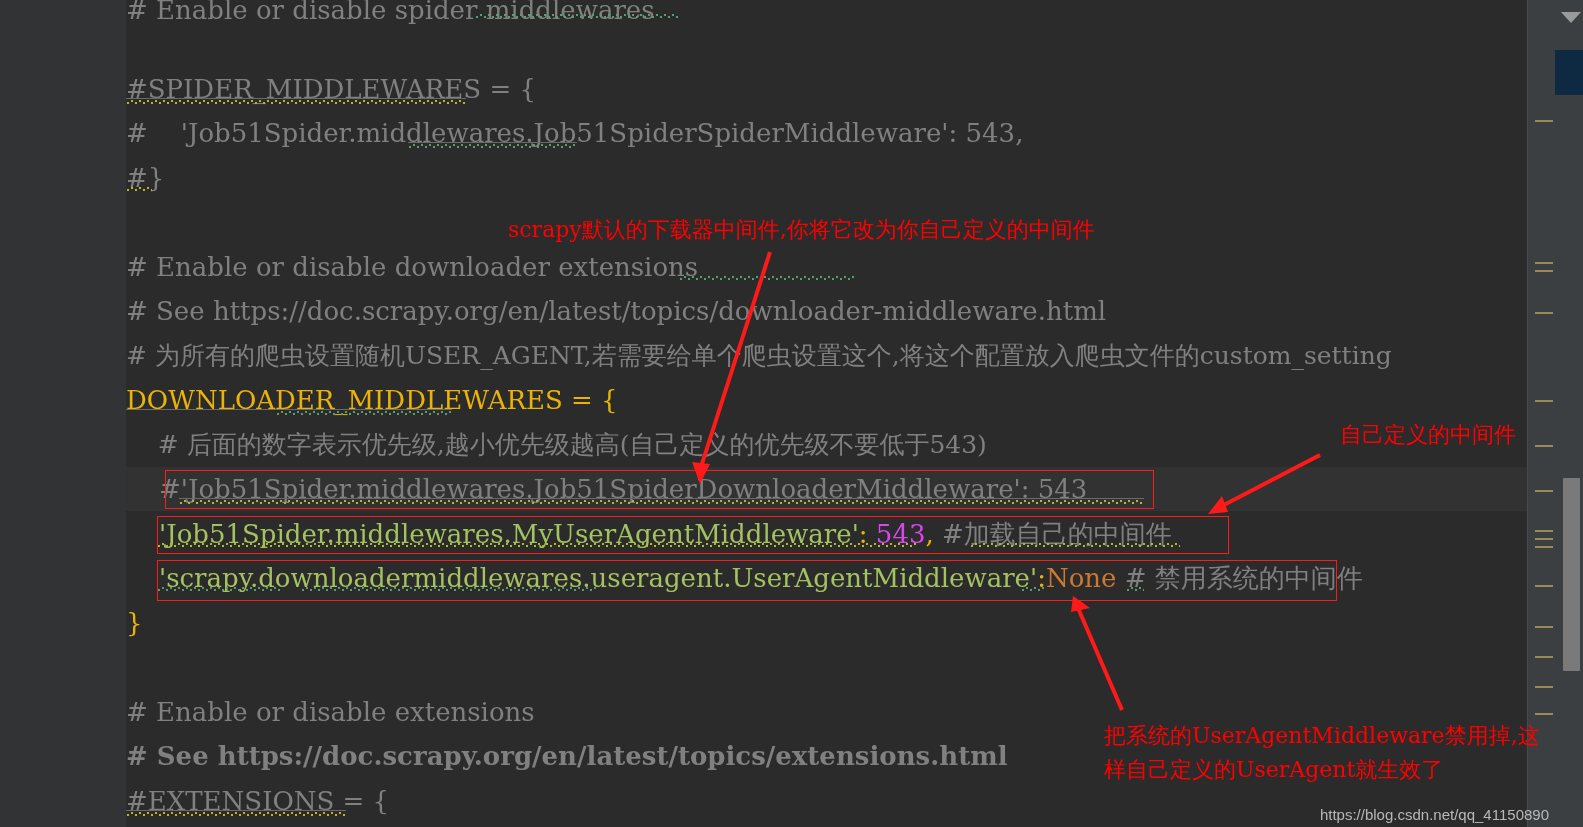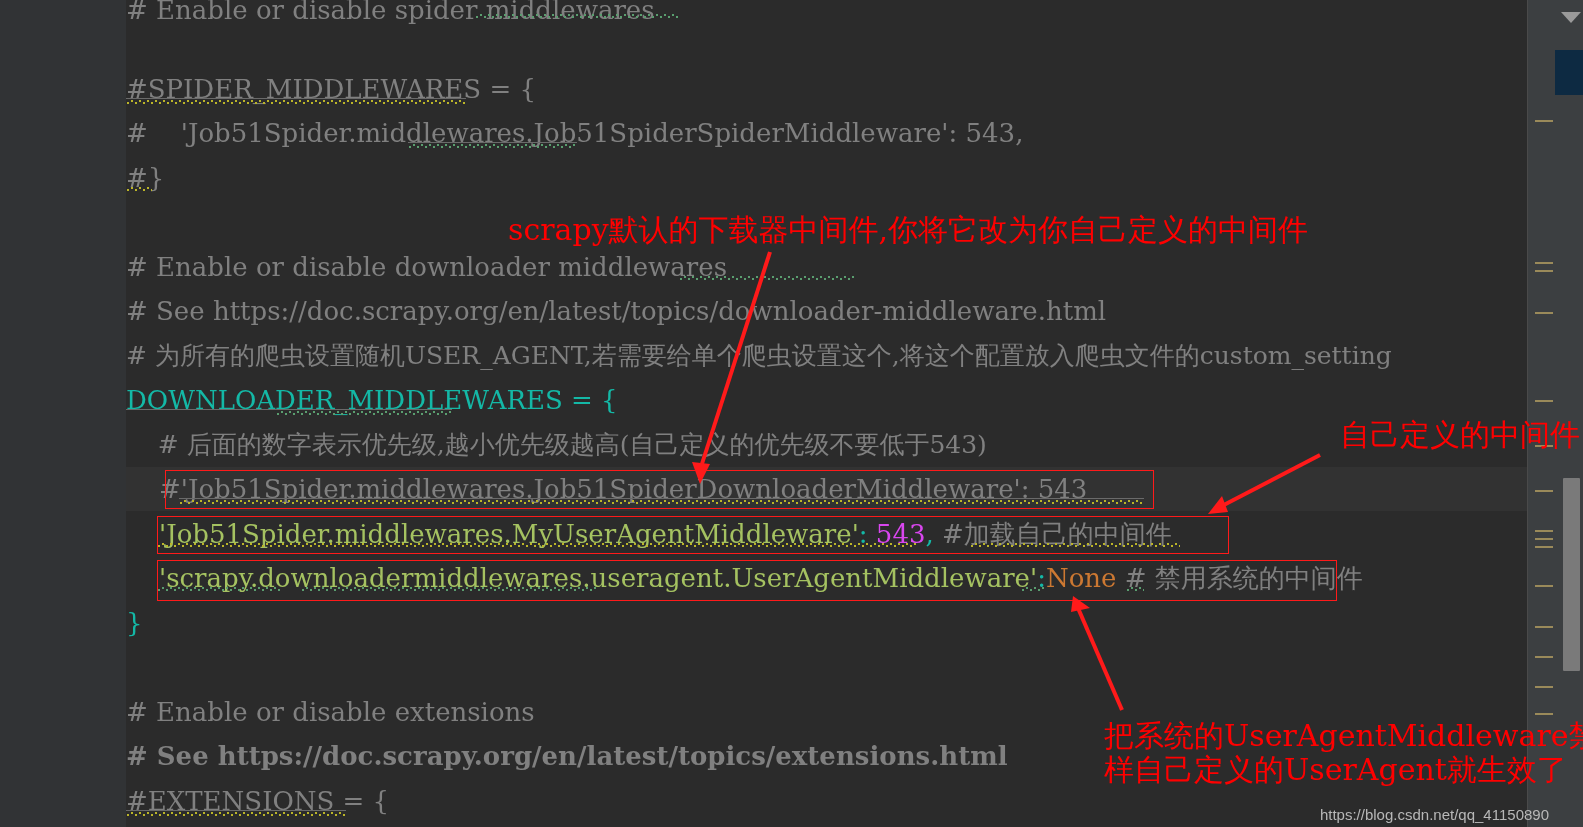--- a/index.html
+++ b/index.html
@@ -129,21 +129,21 @@
     left: 0;
     height: 44px;
     line-height: 44px;
     white-space: pre;
     font-family: "DejaVu Serif", serif;
     font-size: 26px;
     color: #808080;
     letter-spacing: 0px;
   }
   .tok-com   { color: #808080; }
-  .tok-id    { color: #14b8a6; }
+  .tok-id    { color: #eab308; }
   .tok-num   { color: #d946ef; }
   .tok-str   { color: #a5c261; }
   .tok-kw    { color: #cc7832; }
 
   
   .sq {
     position: absolute;
     height: 4px;
     background-repeat: repeat-x;
     background-size: 8px 4px;
@@ -162,21 +162,21 @@
     position: absolute;
     height: 1px;
     background: #6a6a6a;
   }
 
   
   .anno-text {
     position: absolute;
     color: #ff0000;
     font-family: "DejaVu Serif", serif;
-    font-size: 30px;
+    font-size: 22px;
     line-height: 34px;
     white-space: pre;
     z-index: 6;
   }
   .anno-box {
     position: absolute;
     border: 1.5px solid #ff1a1a;
     z-index: 5;
     pointer-events: none;
   }
@@ -309,21 +309,21 @@
 
     <div class="code-line tok-com" style="top:111px;">#    'Job51Spider.middlewares.Job51SpiderSpiderMiddleware': 543,</div>
     <div class="ul-solid" style="left:282px;top:142px;width:169px;"></div>
     <div class="sq sq-g" style="left:282px;top:144px;width:169px;"></div>
 
     <div class="code-line tok-com" style="top:156px;">#}</div>
     <div class="sq sq-y" style="left:0px;top:187px;width:26px;"></div>
 
     <div class="code-line" style="top:200px;"></div>
 
-    <div class="code-line tok-com" style="top:245px;"># Enable or disable downloader middlewares</div>
+    <div class="code-line tok-com" style="top:245px;"># Enable or disable downloader extensions</div>
     <div class="sq sq-g" style="left:553px;top:276px;width:177px;"></div>
 
     <div class="code-line tok-com" style="top:289px;"># See https://doc.scrapy.org/en/latest/topics/downloader-middleware.html</div>
 
     <div class="code-line tok-com" style="top:334px;font-size:25px;"># 为所有的爬虫设置随机USER_AGENT,若需要给单个爬虫设置这个,将这个配置放入爬虫文件的custom_setting</div>
 
     <div class="code-line" style="top:378px;"><span class="tok-id">DOWNLOADER_MIDDLEWARES</span><span class="tok-id"> = {</span></div>
     <div class="ul-solid" style="left:0px;top:409px;width:326px;"></div>
     <div class="sq sq-g" style="left:150px;top:411px;width:177px;"></div>
 

